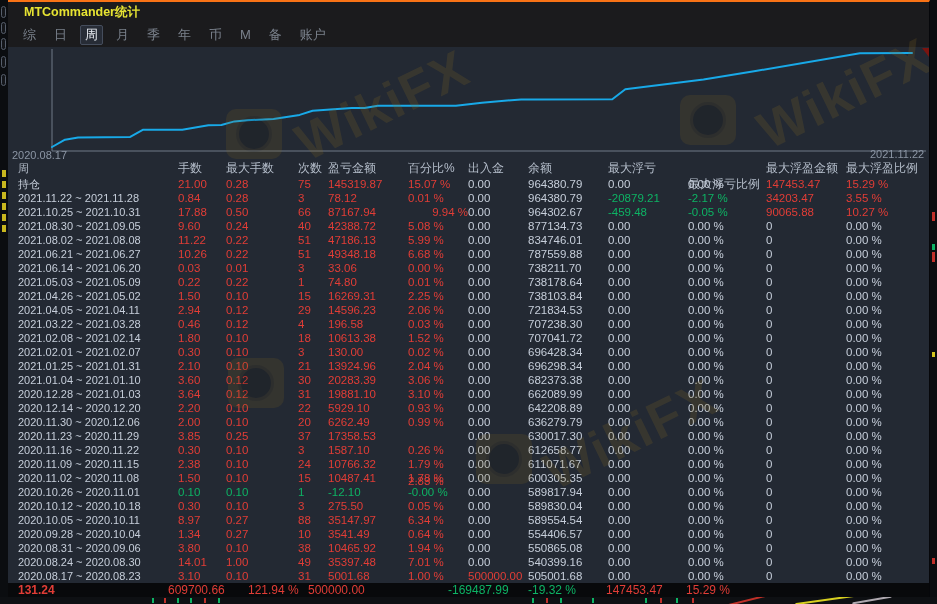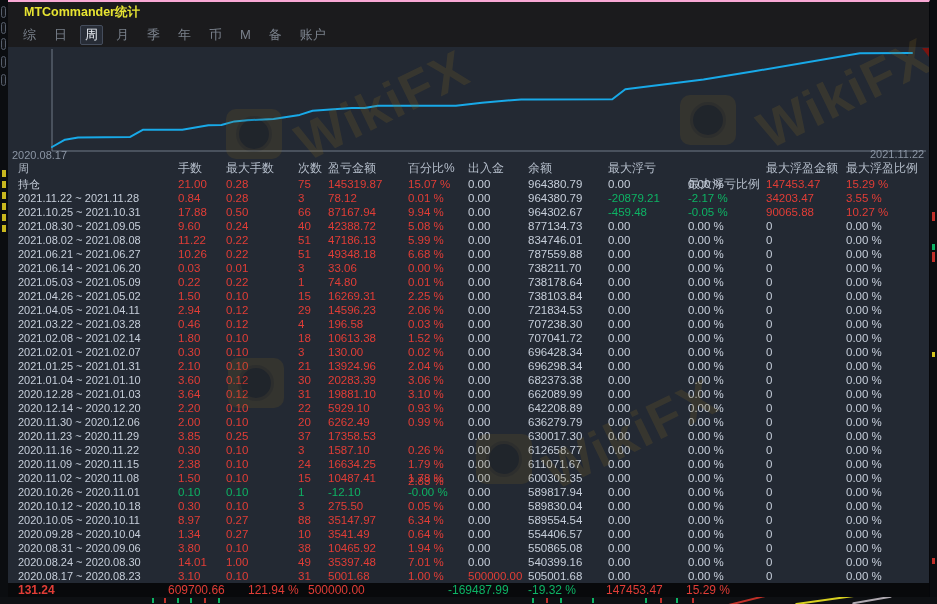--- a/index.html
+++ b/index.html
@@ -16,21 +16,21 @@
   .edge-left .btn{position:absolute;left:1px;width:5px;height:12px;border:1px solid #565e6b;border-radius:3px;background:#14161a;}
   .edge-left .dash{position:absolute;left:2px;width:4px;height:7px;background:#c9b71e;}
   .edge-right{position:absolute;right:0;top:0;width:7px;height:604px;background:#0b0d10;}
   .edge-right .mk{position:absolute;left:2px;width:3px;}
   .edge-bottom{position:absolute;left:0;top:597px;width:937px;height:7px;background:#0e1013;}
   .edge-bottom .tick{position:absolute;top:1px;width:2px;height:5px;}
   .edge-bottom .diag{position:absolute;height:2px;border-radius:1px;}
 
   
   .window{position:absolute;left:8px;top:0;width:922px;height:597px;background:#232933;
-    border-top:2px solid #f9a8d4;border-right:1px solid #06070a;overflow:hidden;}
+    border-top:2px solid #f97316;border-right:1px solid #06070a;overflow:hidden;}
   .titlebar{position:absolute;left:0;top:0;width:100%;height:20px;background:#1b1b1d;
     display:flex;align-items:center;padding:0 12px 0 16px;}
   .title{color:var(--c-yellow);font-size:12.5px;font-weight:bold;}
   .brand{margin-left:auto;color:var(--c-link);font-size:12.5px;}
   .menubar{position:absolute;left:0;top:20px;width:100%;height:25px;background:#1b1b1d;
     display:flex;align-items:center;padding-left:10px;}
   .menu-item{color:#79808b;font-size:13px;margin-right:8px;padding:1px 5px;}
   .menu-item.sel{color:#e8ecf2;background:#272c36;border:1px solid #454d5c;border-radius:2px;padding:0 4px;}
 
   
@@ -186,21 +186,21 @@
             <span class="cell v-g" style="width: 78px;">-2.17 %</span>
             <span class="cell v-r" style="width: 80px;">34203.47</span>
             <span class="cell v-r" style="width: 85px;">3.55 %</span>
           </div>
           <div class="trow">
             <span class="cell v-d c0" style="width: 160px;">2021.10.25 ~ 2021.10.31</span>
             <span class="cell v-r" style="width: 48px;">17.88</span>
             <span class="cell v-r" style="width: 72px;">0.50</span>
             <span class="cell v-r" style="width: 30px;">66</span>
             <span class="cell v-r" style="width: 80px;">87167.94</span>
-            <span class="cell v-r" style="width: 60px;">9.94 %</span>
+            <span class="cell v-r" style="width: 60px; text-align: right;">9.94 %</span>
             <span class="cell v-w" style="width: 60px;">0.00</span>
             <span class="cell v-w" style="width: 80px;">964302.67</span>
             <span class="cell v-g" style="width: 80px;">-459.48</span>
             <span class="cell v-g" style="width: 78px;">-0.05 %</span>
             <span class="cell v-r" style="width: 80px;">90065.88</span>
             <span class="cell v-r" style="width: 85px;">10.27 %</span>
           </div>
           <div class="trow">
             <span class="cell v-d c0" style="width: 160px;">2021.08.30 ~ 2021.09.05</span>
             <span class="cell v-r" style="width: 48px;">9.60</span>
@@ -437,21 +437,21 @@
             <span class="cell v-w" style="width: 80px;">0.00</span>
             <span class="cell v-w" style="width: 78px;">0.00 %</span>
             <span class="cell v-w" style="width: 80px;">0</span>
             <span class="cell v-w" style="width: 85px;">0.00 %</span>
           </div>
           <div class="trow">
             <span class="cell v-d c0" style="width: 160px;">2020.11.09 ~ 2020.11.15</span>
             <span class="cell v-r" style="width: 48px;">2.38</span>
             <span class="cell v-r" style="width: 72px;">0.10</span>
             <span class="cell v-r" style="width: 30px;">24</span>
-            <span class="cell v-r" style="width: 80px;">16634.25</span>
+            <span class="cell v-r" style="width: 80px;">10766.32</span>
             <span class="cell v-r" style="width: 60px;">1.79 %</span>
             <span class="cell v-w" style="width: 60px;">0.00</span>
             <span class="cell v-w" style="width: 80px;">611071.67</span>
             <span class="cell v-w" style="width: 80px;">0.00</span>
             <span class="cell v-w" style="width: 78px;">0.00 %</span>
             <span class="cell v-w" style="width: 80px;">0</span>
             <span class="cell v-w" style="width: 85px;">0.00 %</span>
           </div>
           <div class="trow">
             <span class="cell v-d c0" style="width: 160px;">2020.11.02 ~ 2020.11.08</span>

